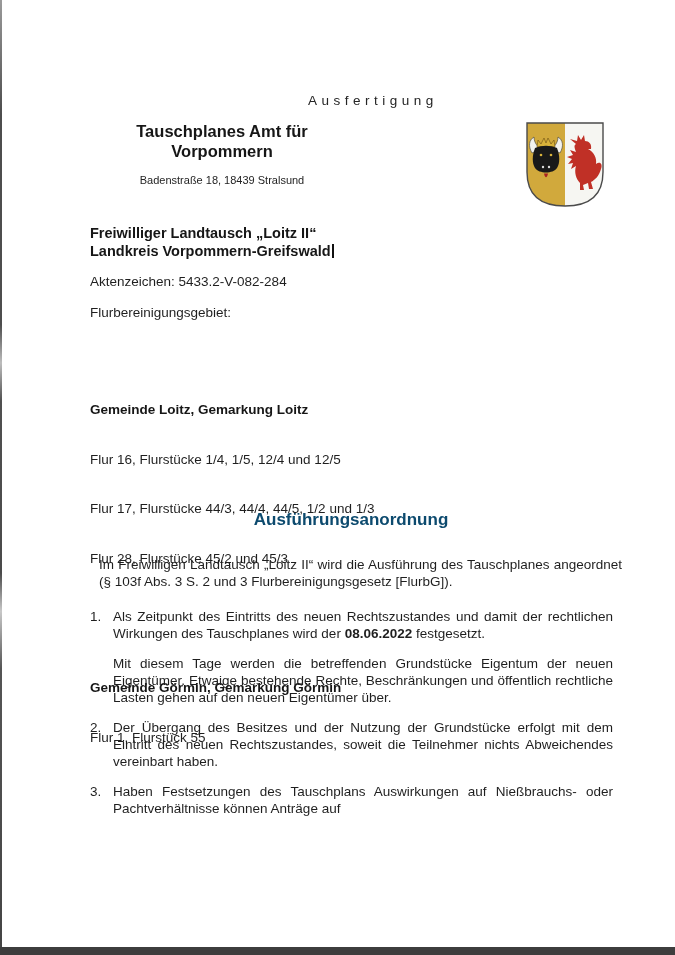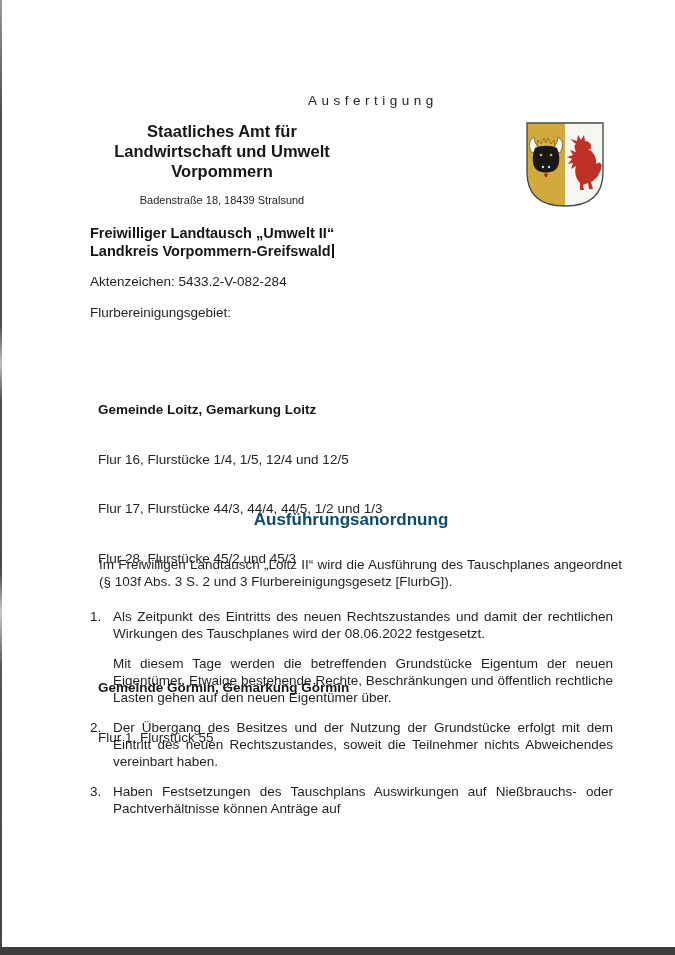--- a/index.html
+++ b/index.html
@@ -38,52 +38,51 @@
     display:inline-block; width:2px; height:14px; background:#111;
     margin-left:1px; vertical-align:-2px;
   }
   .aktenzeichen { position:absolute; left:90px; top:274px; font-size:13.5px; }
   .flurb-heading {
     position:absolute; left:90px; top:305px; font-size:13.5px;
     text-underline-offset:2px;
   }
   .areas {
     position:absolute; left:90px; top:336px;
-    font-size:13.5px; line-height:16.5px; white-space:pre-wrap;margin-left:8px;
+    font-size:13.5px; line-height:16.5px; white-space:pre-wrap;
   }
   .area-title { font-weight:bold; color:#161616; }
   .area + .area { margin-top:14px; }
   .main-heading {
     position:absolute; left:90px; top:510px; width:522px; text-align:center;
     font-size:17px; font-weight:bold; color:#0c4a6e;
   }
   .intro {
     position:absolute; left:99px; top:556px; width:523px; margin:0;
     font-size:13.5px; line-height:17px; text-align:justify;
   }
   .items { position:absolute; left:90px; top:608px; width:523px; font-size:13.5px; line-height:17px; }
   .item { position:relative; padding-left:23px; }
   .item .num { position:absolute; left:0; top:0; }
   .item p { margin:0 0 13px 0; text-align:justify; }
-  b.date { font-weight:normal; }
+  b.date { font-weight:bold; }
 </style>
 </head>
 <body>
 
 <div class="page">
 
   <div class="scan-edge-left"></div>
   <div class="scan-edge-bottom"></div>
 
   <div class="stamp">Ausfertigung</div>
 
   <div class="agency">
     <div class="agency-name">
-      <div>Staatliches Amt für</div>
-      <div>Landwirtschaft und Umwelt</div>
+      <div>Tauschplanes Amt für</div>
       <div>Vorpommern</div>
     </div>
     <div class="agency-address">Badenstraße 18, 18439 Stralsund</div>
   </div>
 
   <svg class="coat" viewBox="0 0 88 90" xmlns="http://www.w3.org/2000/svg">
     <defs>
       <clipPath id="shieldClip">
         <path d="M6,3 H82 V52 Q82,86 44,86 Q6,86 6,52 Z"></path>
       </clipPath>
@@ -105,21 +104,21 @@
       </g>
 
       <g transform="translate(46,13)">
         <path d="M9,11 L3,6 L10,8 L11,2 L14,7 L17,2 L18,8 C22,8 25,11 24,16 L21,16 C27,19 30,25 29,31 C33,28 36,31 34,36 C32,43 28,47 24,49 L26,56 L22,56 L21,50 L16,52 L17,57 L13,57 L13,50 C9,46 7,39 9,33 L4,36 L6,30 L1,31 L5,26 L0,24 L6,22 L3,17 L9,19 C7,14 7,12 9,11 Z" fill="#c03026"></path>
       </g>
     </g>
     <path d="M6,3 H82 V52 Q82,86 44,86 Q6,86 6,52 Z" fill="none" stroke="#4b4b4b" stroke-width="1.4"></path>
   </svg>
 
   <div class="subject">
-    <div>Freiwilliger Landtausch „Umwelt II“</div>
+    <div>Freiwilliger Landtausch „Loitz II“</div>
     <div><span>Landkreis Vorpommern-Greifswald</span><span class="caret"></span></div>
   </div>
 
   <div class="aktenzeichen">Aktenzeichen: 5433.2-V-082-284</div>
 
   <div class="flurb-heading">Flurbereinigungsgebiet:</div>
 
   <div class="areas">
     <div class="area">
       <div class="area-title">Gemeinde Loitz, Gemarkung Loitz</div>

